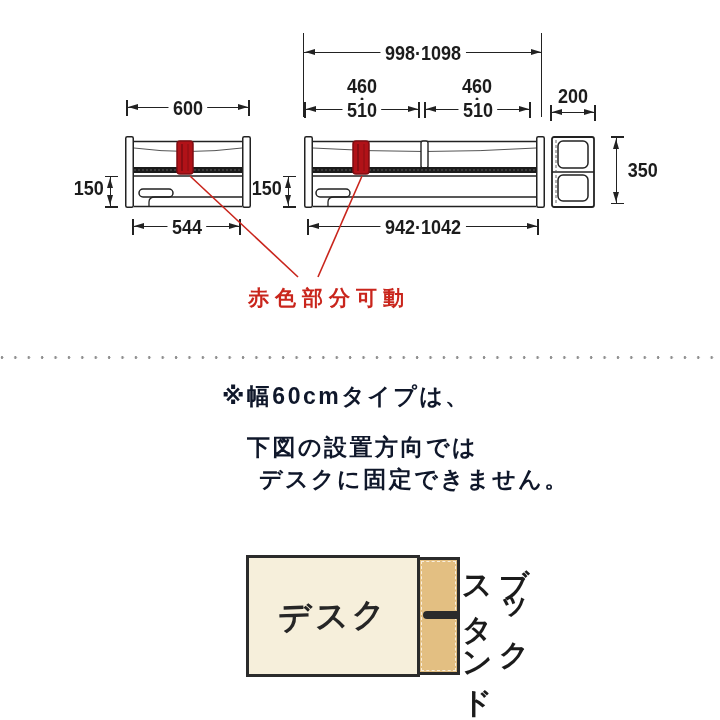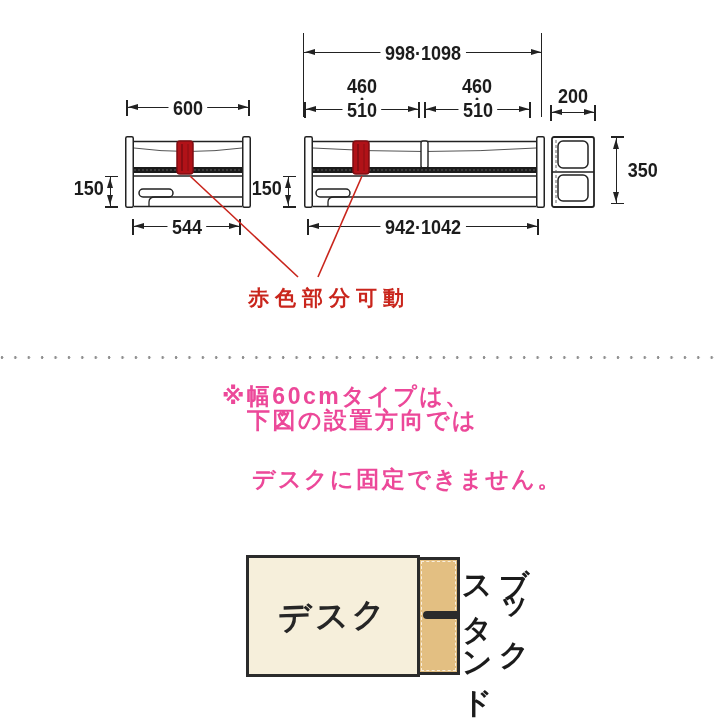--- a/index.html
+++ b/index.html
@@ -45,21 +45,21 @@
     letter-spacing:6px;line-height:1;white-space:nowrap;
   }
   
   .dotted-divider{
     position:absolute;left:0;width:720px;height:5px;
     background-image:radial-gradient(circle at 2px 2.5px,#8f8f8f 1.1px,transparent 1.6px);
     background-size:13.4px 5px;background-repeat:repeat-x;
   }
   
   .note-line{
-    position:absolute;color:#ec4899;font-weight:bold;font-size:23px;
+    position:absolute;color:#0f172a;font-weight:bold;font-size:23px;
     letter-spacing:2.5px;line-height:1;white-space:nowrap;
   }
   
   .desk-box{
     position:absolute;left:246px;top:555px;width:174px;height:122px;
     box-sizing:border-box;border:3px solid #2b2b2b;background:#f6efdb;
     display:flex;align-items:center;justify-content:center;
   }
   .desk-label{font-size:33px;font-weight:bold;letter-spacing:3px;color:#262626;
     transform:rotate(-2deg);}
@@ -231,22 +231,22 @@
       <line x1="190" y1="176" x2="298" y2="277" stroke="#c9251c" stroke-width="1.6"></line>
       <line x1="362" y1="176" x2="318" y2="277" stroke="#c9251c" stroke-width="1.6"></line>
     </svg>
     <div class="red-note" style="left:248px;top:287px;">赤色部分可動</div>
   </div>
 
   <div class="dotted-divider" style="top:355px;"></div>
 
   <div>
     <div class="note-line" style="left:222px;top:385px;">※幅60cmタイプは、</div>
-    <div class="note-line" style="left:247px;top:409px;">下図の設置方向では</div>
-    <div class="note-line" style="left:252px;top:468px;">デスクに固定できません。</div>
+    <div class="note-line" style="left:247px;top:436px;">下図の設置方向では</div>
+    <div class="note-line" style="left:259px;top:468px;">デスクに固定できません。</div>
   </div>
 
   <div>
     <div class="desk-box">
       <span class="desk-label">デスク</span>
     </div>
     <div class="stand-box">
       <span class="stand-inner-dash"></span>
       <span class="stand-divider"></span>
     </div>

